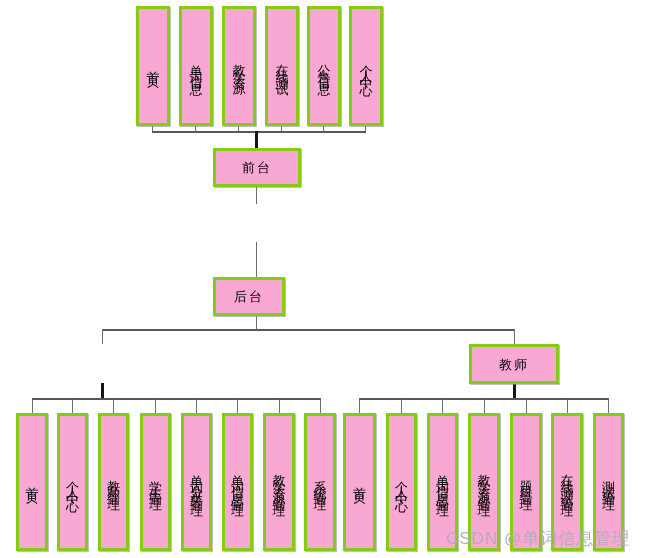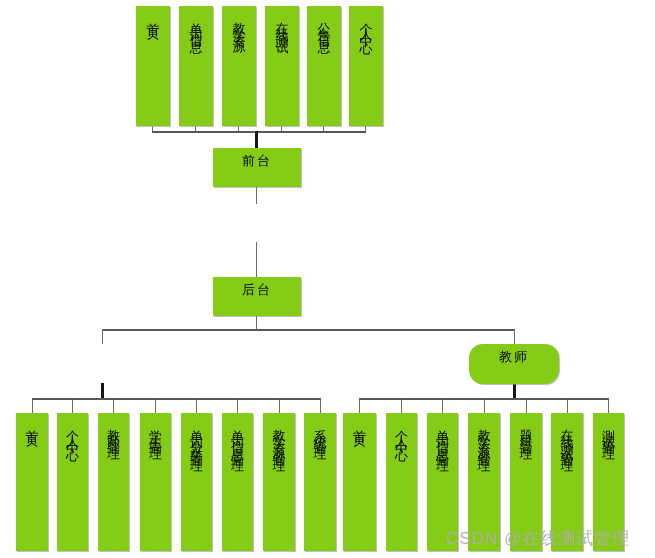--- a/index.html
+++ b/index.html
@@ -1,23 +1,23 @@
 <!DOCTYPE html>
 <html><head>
 <meta charset="utf-8">
 <style>
   html,body{margin:0;padding:0;background:#fff;}
   .canvas{
     position:relative;width:655px;height:558px;background:#ffffff;overflow:hidden;
     font-family:"Liberation Sans","DejaVu Sans",sans-serif;color:#000;
   }
   .box{
-    position:absolute;background:#84cc16;border:6px solid #84cc16;
+    position:absolute;background:#f9a8d4;border:3px solid #84cc16;
     box-shadow:1px 1px 0 rgba(140,140,140,.55);
-    display:flex;justify-content:center;
+    display:flex;align-items:center;justify-content:center;
     font-size:13px;line-height:1;box-sizing:border-box;z-index:2;
   }
   .vtext span{
     writing-mode:vertical-rl;text-orientation:upright;
     letter-spacing:6px;white-space:nowrap;
   }
   .htext span{letter-spacing:2px;}
   .hline{position:absolute;background:#585858;height:2px;z-index:1;}
   .vline{position:absolute;background:#6e6e6e;width:1px;z-index:1;}
   .trunk{position:absolute;background:#151515;width:3px;z-index:1;}
@@ -60,30 +60,30 @@
   <div class="hline" style="left:152px;top:131px;width:214px;"></div>
   <div class="trunk" style="left:255px;top:131px;height:17px;"></div>
 
   <div class="box htext" style="left:213px;top:148px;width:88px;height:39px;">
       <span>前台</span>
     </div>
   <div class="vline" style="left:256px;top:187px;height:17px;"></div>
 
   <div class="vline" style="left:256px;top:242px;height:35px;"></div>
 
-  <div class="box htext" style="left:213px;top:277px;width:88px;height:39px;">
+  <div class="box htext" style="left:213px;top:277px;width:72px;height:39px;">
       <span>后台</span>
     </div>
   <div class="vline" style="left:256px;top:316px;height:15px;"></div>
 
   <div class="hline" style="left:102px;top:329px;width:413px;"></div>
   <div class="vline" style="left:102px;top:329px;height:15px;"></div>
   <div class="vline" style="left:514px;top:329px;height:15px;"></div>
 
-  <div class="box htext" style="left:469px;top:344px;width:90px;height:40px;border-radius:14px;">
+  <div class="box htext" style="left:469px;top:344px;width:90px;height:40px;">
       <span>教师</span>
     </div>
 
   <div class="trunk" style="left:101px;top:383px;height:16px;"></div>
   <div class="hline" style="left:32px;top:398px;width:289px;"></div>
   <div class="vline" style="left:32px;top:399px;height:14px;"></div>
   <div class="vline" style="left:72px;top:399px;height:14px;"></div>
   <div class="vline" style="left:113px;top:399px;height:14px;"></div>
   <div class="vline" style="left:155px;top:399px;height:14px;"></div>
   <div class="vline" style="left:196px;top:399px;height:14px;"></div>
@@ -141,15 +141,15 @@
   <div class="box vtext" style="left:510px;top:413px;width:32px;height:138px;">
       <span>题目管理</span>
     </div>
   <div class="box vtext" style="left:551px;top:413px;width:32px;height:138px;">
       <span>在线测试管理</span>
     </div>
   <div class="box vtext" style="left:593px;top:413px;width:31px;height:138px;">
       <span>测试管理</span>
     </div>
 
-  <div class="watermark">CSDN @在线测试管理</div>
+  <div class="watermark">CSDN @单词信息管理</div>
 
 </div>
 
 </body></html>

